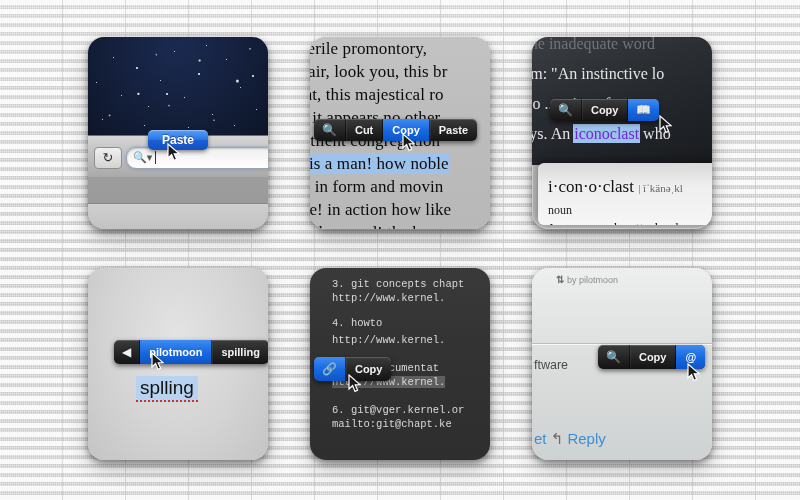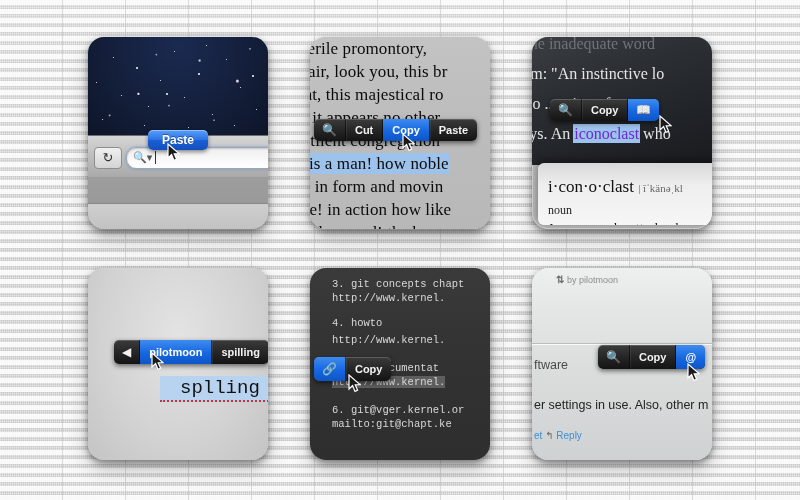--- a/index.html
+++ b/index.html
@@ -221,26 +221,25 @@
   }
   .defpanel .sense b { font-weight:bold; }
 
   
   .graypage {
     position:absolute; inset:0;
     background: radial-gradient(ellipse at 50% 35%, #e3e3e3 0%, #d4d4d4 55%, #c4c4c4 100%);
   }
   .misspelled {
     position:absolute; left:48px; top:108px;
-    font-family:Liberation Mono, monospace;
+    font-family:Liberation Sans, sans-serif;
     font-size:19px; color:#111;
     background:#b8d3f0;
-    padding:1px 20px;
+    padding:1px 4px;
     border-bottom: 2px dotted #d03030;
-    margin-left: 24px;
   }
 
   
   .term {
     position:absolute; inset:0;
     background: linear-gradient(to bottom,#3a3a3a 0%, #333333 40%, #2e2e2e 100%);
   }
   .term .ln {
     position:absolute; left:22px;
     color:#d8d8d8;
@@ -436,23 +435,22 @@
       <div class="tw">
         <div class="meta">
           <span class="rt">⇅</span>
           <span>by pilotmoon</span>
         </div>
 
 
         <div class="rule" style="top:75px;"></div>
 
         <div class="tline" style="top:90px; color:#4a4a4a;">ftware</div>
-        <div class="tline" style="top:130px;">er settings in use. Also, other m</div>
-
-        <div class="tline" style="top:162px; font-size:10px;">
+
+        <div class="tline" style="top:162px; font-size:15px;">
           <span class="link">et</span>
           <span style="color:#6a6a6a;">↰</span>
           <span class="link">Reply</span>
         </div>
       </div>
 
       <div class="hud" style="left:66px; top:77px; height:24px;">
         <div class="seg icon">🔍</div>
         <div class="seg">Copy</div>
         <div class="seg sel">@</div>

